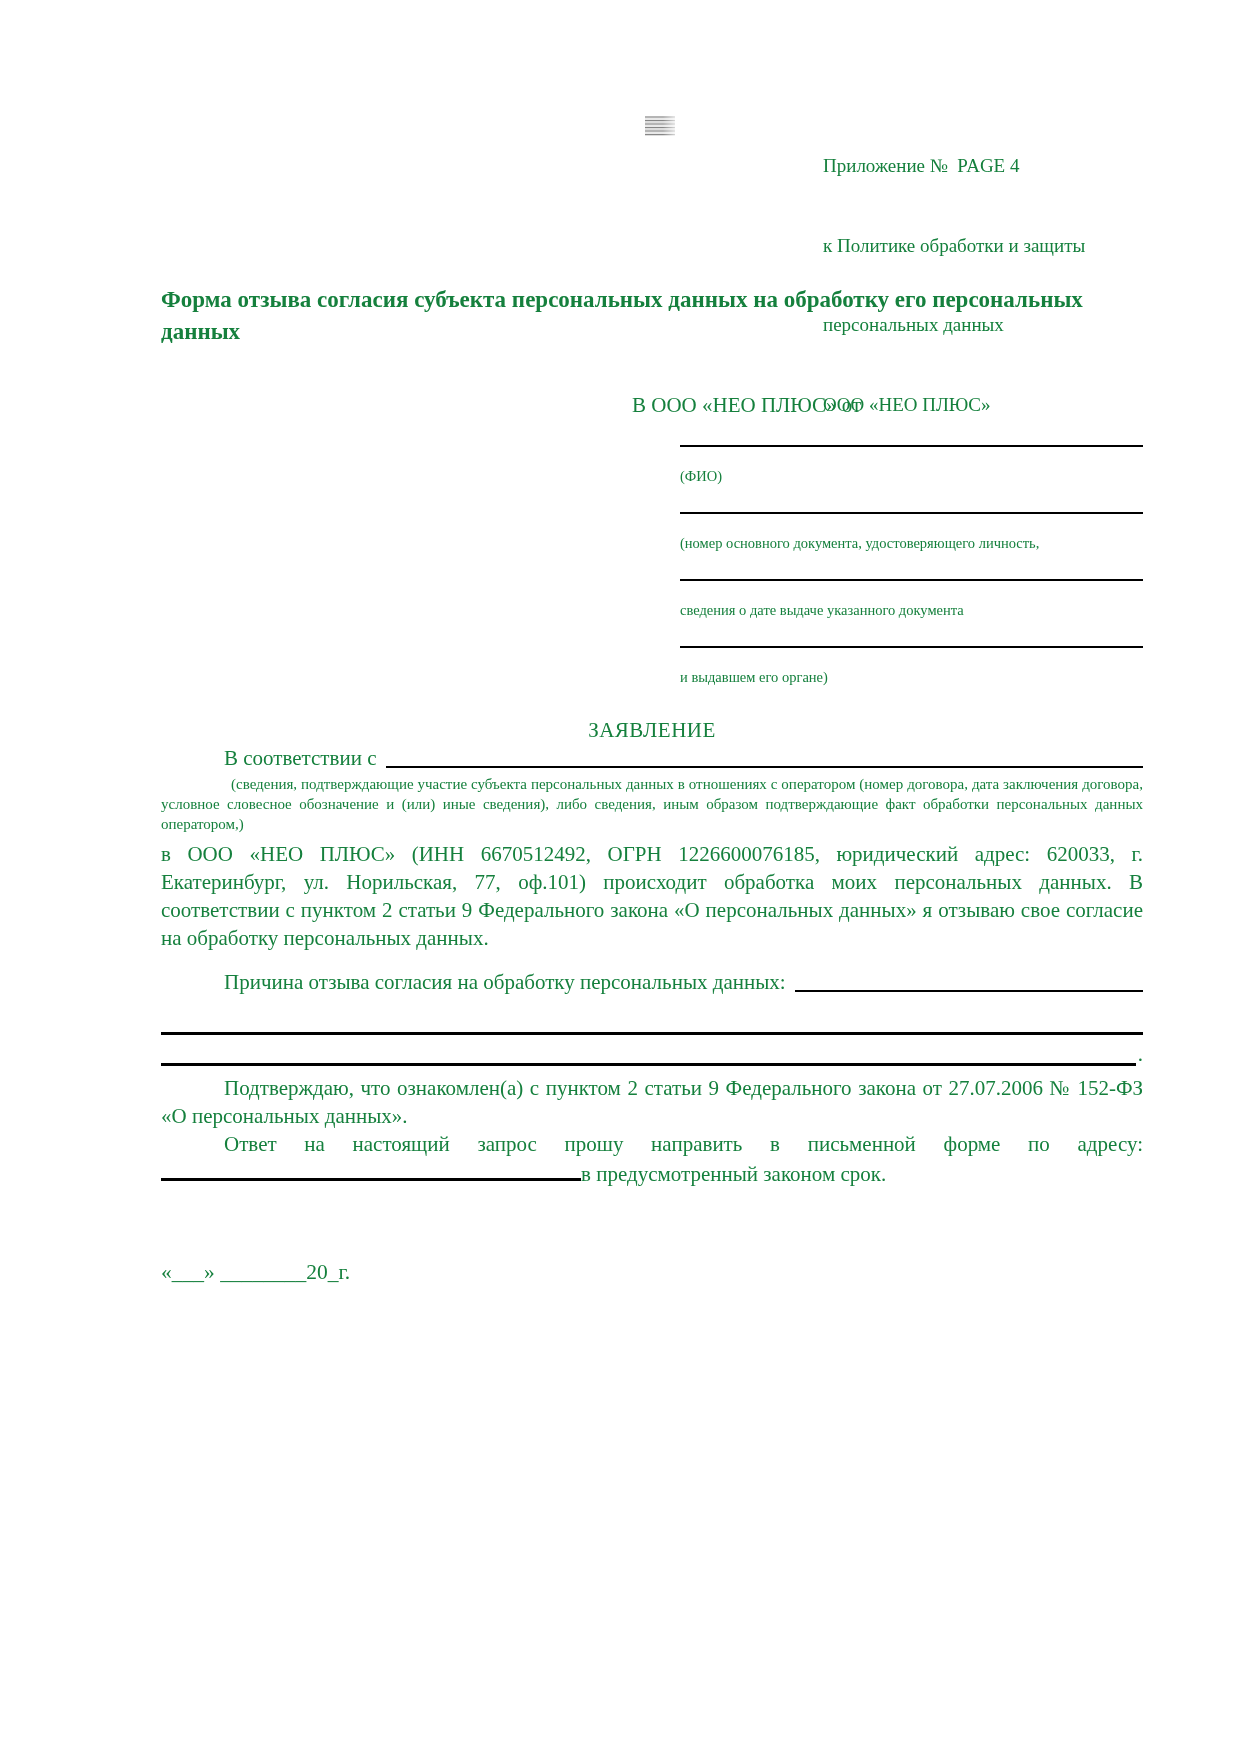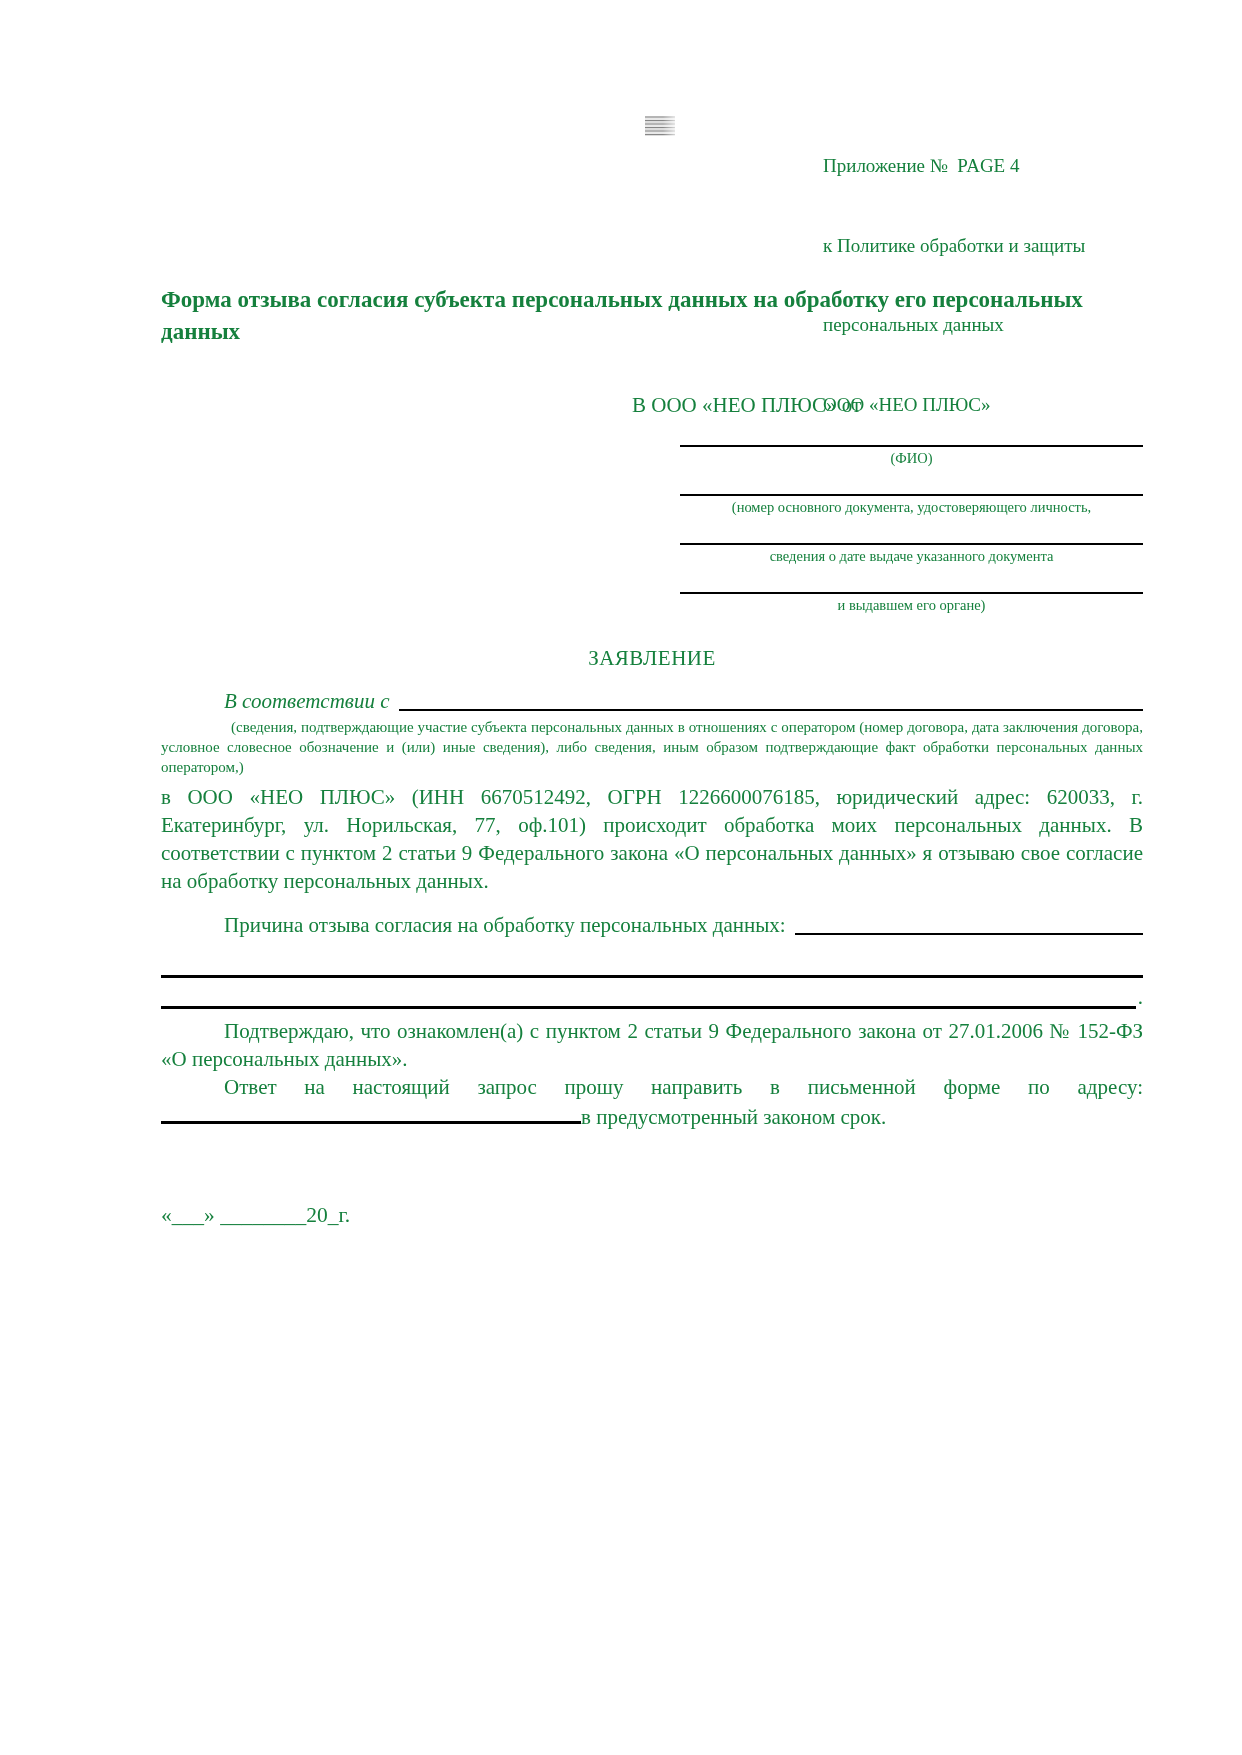--- a/index.html
+++ b/index.html
@@ -48,29 +48,29 @@
   .to-line { line-height: 26px; }
   .field { margin-top: 0; }
   .field-line {
     margin-left: 48px;
     height: 27px;
     border-bottom: 2px solid #000;
   }
   .field-caption {
     margin-left: 48px;
     width: 463px;
-    text-align: center;
+    text-align: left;
     font-size: 14.5px;
     line-height: 18px;
-    padding-top: 2px;
+    padding-top: 20px;
   }
 
   .zayavlenie { text-align: center; margin-top: 32px; font-size: 21px; letter-spacing: 0.5px; }
 
-  .intro-line { display: flex; padding-left: 63px; margin-top: 16px; font-size: 21px; line-height: 28px; font-style: italic; }
+  .intro-line { display: flex; padding-left: 63px; margin-top: 1px; font-size: 21px; line-height: 28px; }
   .intro-label { white-space: nowrap; }
   .fill { flex: 1; border-bottom: 2px solid #000; margin-left: 9px; margin-bottom: 4px; }
 
   .note {
     font-size: 15px;
     line-height: 20px;
     text-align: justify;
     text-indent: 70px;
     margin-top: 2px;
   }
@@ -167,21 +167,21 @@
       <span class="reason-label">Причина отзыва согласия на обработку персональных данных:</span>
       <span class="fill"></span>
     </div>
 
     <div class="rule1"></div>
     <div class="rule2-row">
       <span class="rule2"></span>
       <span>.</span>
     </div>
 
-    <div class="confirm-par">Подтверждаю, что ознакомлен(а) с пунктом 2 статьи 9 Федерального закона от 27.01.2006 № 152-ФЗ «О персональных данных».</div>
+    <div class="confirm-par">Подтверждаю, что ознакомлен(а) с пунктом 2 статьи 9 Федерального закона от 27.07.2006 № 152-ФЗ «О персональных данных».</div>
 
     <div class="reply-par">
       <span>Ответ на настоящий запрос прошу направить в письменной форме по адресу:</span>
       <span class="reply-blank"></span><span>в предусмотренный законом срок.</span>
     </div>
 
     <div class="bottom-row">
       <span class="date-part">«___» ________20_г.</span>
       <span class="spacer"></span>
     </div>

